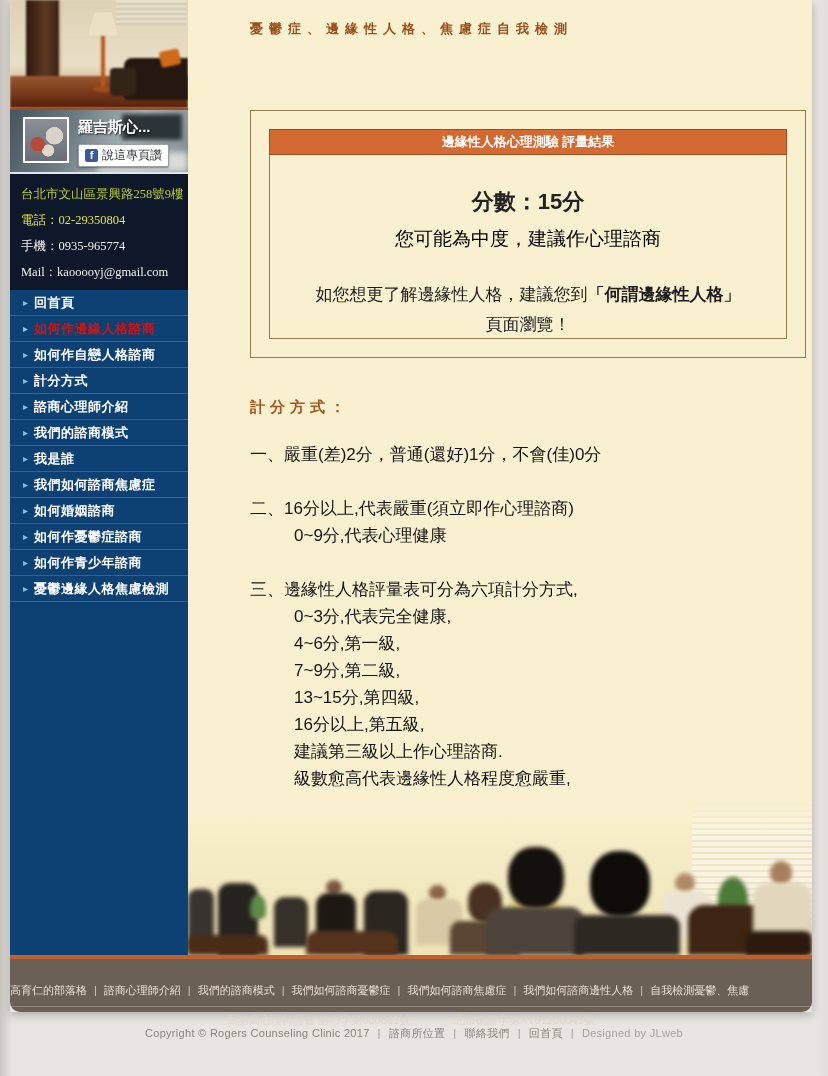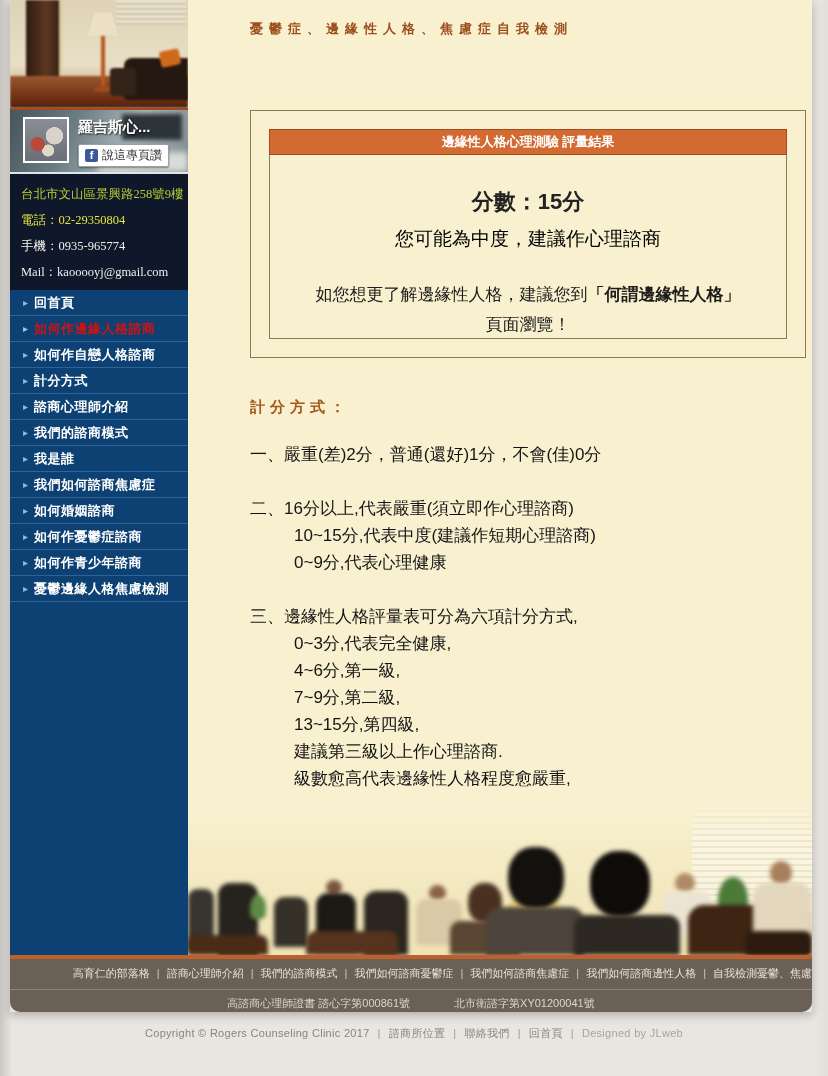--- a/index.html
+++ b/index.html
@@ -131,21 +131,21 @@
   .chair-r { left:558px; bottom:0; width:66px; height:24px; background:#2c1a0e; border-radius:8px 8px 0 0; }
   .chair-l1 { left:0; bottom:0; width:80px; height:20px; background:#4a2c16; border-radius:8px 8px 0 0; }
   .chair-l2 { left:118px; bottom:0; width:92px; height:24px; background:#55331c; border-radius:10px 10px 0 0; }
   .gp-fade { position:absolute; left:0; top:0; right:0; height:40px;
              background:linear-gradient(180deg,#f8f0cf 0%,rgba(248,240,207,0) 100%); }
 
   
   .footer { position:absolute; left:0; top:955px; width:802px; height:57px;
             background:#6b6055; border-top:4px solid #c15f2b; border-radius:0 0 10px 10px;
             color:#e3ddd3; font-size:11px; }
-  .footer-links { text-align:right; padding-top:7px; white-space:nowrap; }
+  .footer-links { text-align:left; padding-top:24px; white-space:nowrap; }
   .footer-links a { color:#e7e1d7; text-decoration:none; cursor:pointer; }
   .f-sep { color:#cfc8bc; margin:0 7px; }
   .footer-divider { margin-top:8px; border-top:1px solid rgba(255,255,255,.22); }
   .footer-certs { text-align:center; padding-top:6px; color:#ddd6ca; }
   .cert-gap { display:inline-block; width:44px; }
 
   
   .bottombar { position:absolute; left:0; top:1012px; width:828px; text-align:center;
                padding-top:14px; font-size:11px; color:#8b847c; letter-spacing:.3px; }
   .bottombar a { color:#8b847c; text-decoration:none; cursor:pointer; }
@@ -254,27 +254,27 @@
         <div class="level-line">您可能為中度，建議作心理諮商</div>
         <div class="info-line"><span>如您想更了解邊緣性人格，建議您到</span><b class="info-link">「何謂邊緣性人格」</b><span>頁面瀏覽！</span></div>
       </div>
     </div>
 
     <h2 class="scoring-heading">計分方式：</h2>
 
     <div class="scoring">
       <div class="rule">一、嚴重(差)2分，普通(還好)1分，不會(佳)0分</div>
       <div class="rule gap">二、16分以上,代表嚴重(須立即作心理諮商)</div>
-      <div class="rule indent">10~15分,代表中度(建議作短期心理諮商)</div>
       <div class="rule indent">0~9分,代表心理健康</div>
       <div class="rule gap">三、邊緣性人格評量表可分為六項計分方式,</div>
       <div class="rule indent">0~3分,代表完全健康,</div>
       <div class="rule indent">4~6分,第一級,</div>
       <div class="rule indent">7~9分,第二級,</div>
       <div class="rule indent">13~15分,第四級,</div>
+      <div class="rule indent">16分以上,第五級,</div>
       <div class="rule indent">建議第三級以上作心理諮商.</div>
       <div class="rule indent">級數愈高代表邊緣性人格程度愈嚴重,</div>
     </div>
 
     <div class="group-photo">
       <div class="gp-wall"></div>
       <div class="gp-window"></div>
       <div class="gp fig-l1"></div>
       <div class="gp fig-l2"></div>
       <div class="gp plant-a"></div>

